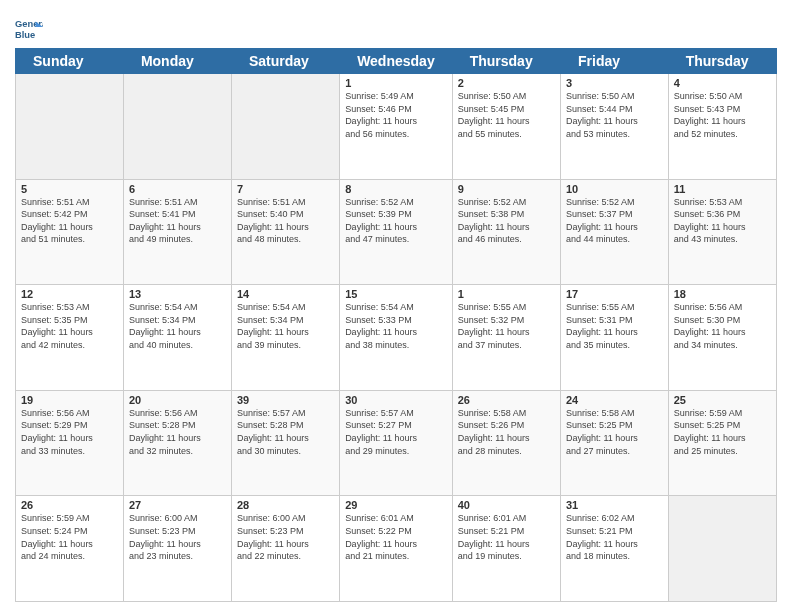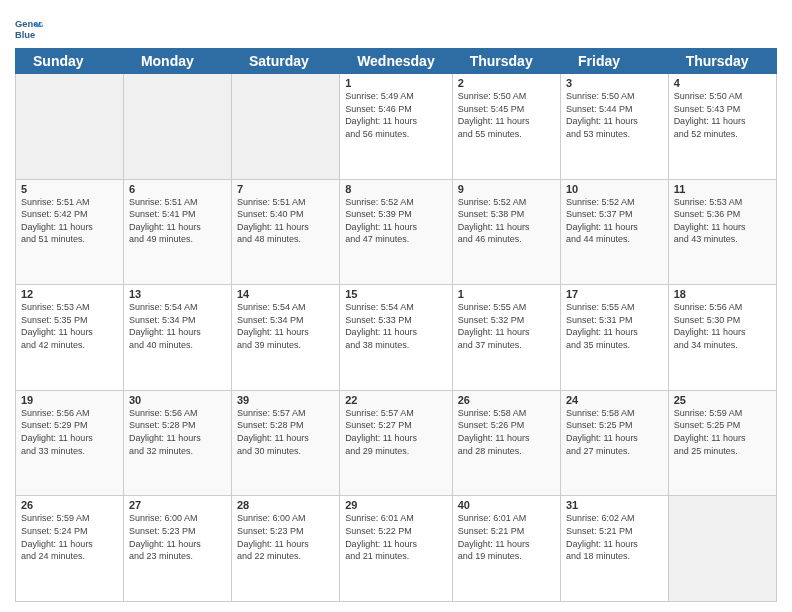--- a/index.html
+++ b/index.html
@@ -209,29 +209,29 @@
             <span class="day-num">18</span>
             <div class="day-info">Sunrise: 5:56 AM<br>Sunset: 5:30 PM<br>Daylight: 11 hours<br>and 34 minutes.</div>
           </td>
         </tr>
         <tr>
           <td>
             <span class="day-num">19</span>
             <div class="day-info">Sunrise: 5:56 AM<br>Sunset: 5:29 PM<br>Daylight: 11 hours<br>and 33 minutes.</div>
           </td>
           <td>
-            <span class="day-num">30</span>
+            <span class="day-num">20</span>
             <div class="day-info">Sunrise: 5:56 AM<br>Sunset: 5:28 PM<br>Daylight: 11 hours<br>and 32 minutes.</div>
           </td>
           <td>
             <span class="day-num">39</span>
             <div class="day-info">Sunrise: 5:57 AM<br>Sunset: 5:28 PM<br>Daylight: 11 hours<br>and 30 minutes.</div>
           </td>
           <td>
-            <span class="day-num">22</span>
+            <span class="day-num">30</span>
             <div class="day-info">Sunrise: 5:57 AM<br>Sunset: 5:27 PM<br>Daylight: 11 hours<br>and 29 minutes.</div>
           </td>
           <td>
             <span class="day-num">26</span>
             <div class="day-info">Sunrise: 5:58 AM<br>Sunset: 5:26 PM<br>Daylight: 11 hours<br>and 28 minutes.</div>
           </td>
           <td>
             <span class="day-num">24</span>
             <div class="day-info">Sunrise: 5:58 AM<br>Sunset: 5:25 PM<br>Daylight: 11 hours<br>and 27 minutes.</div>
           </td>

